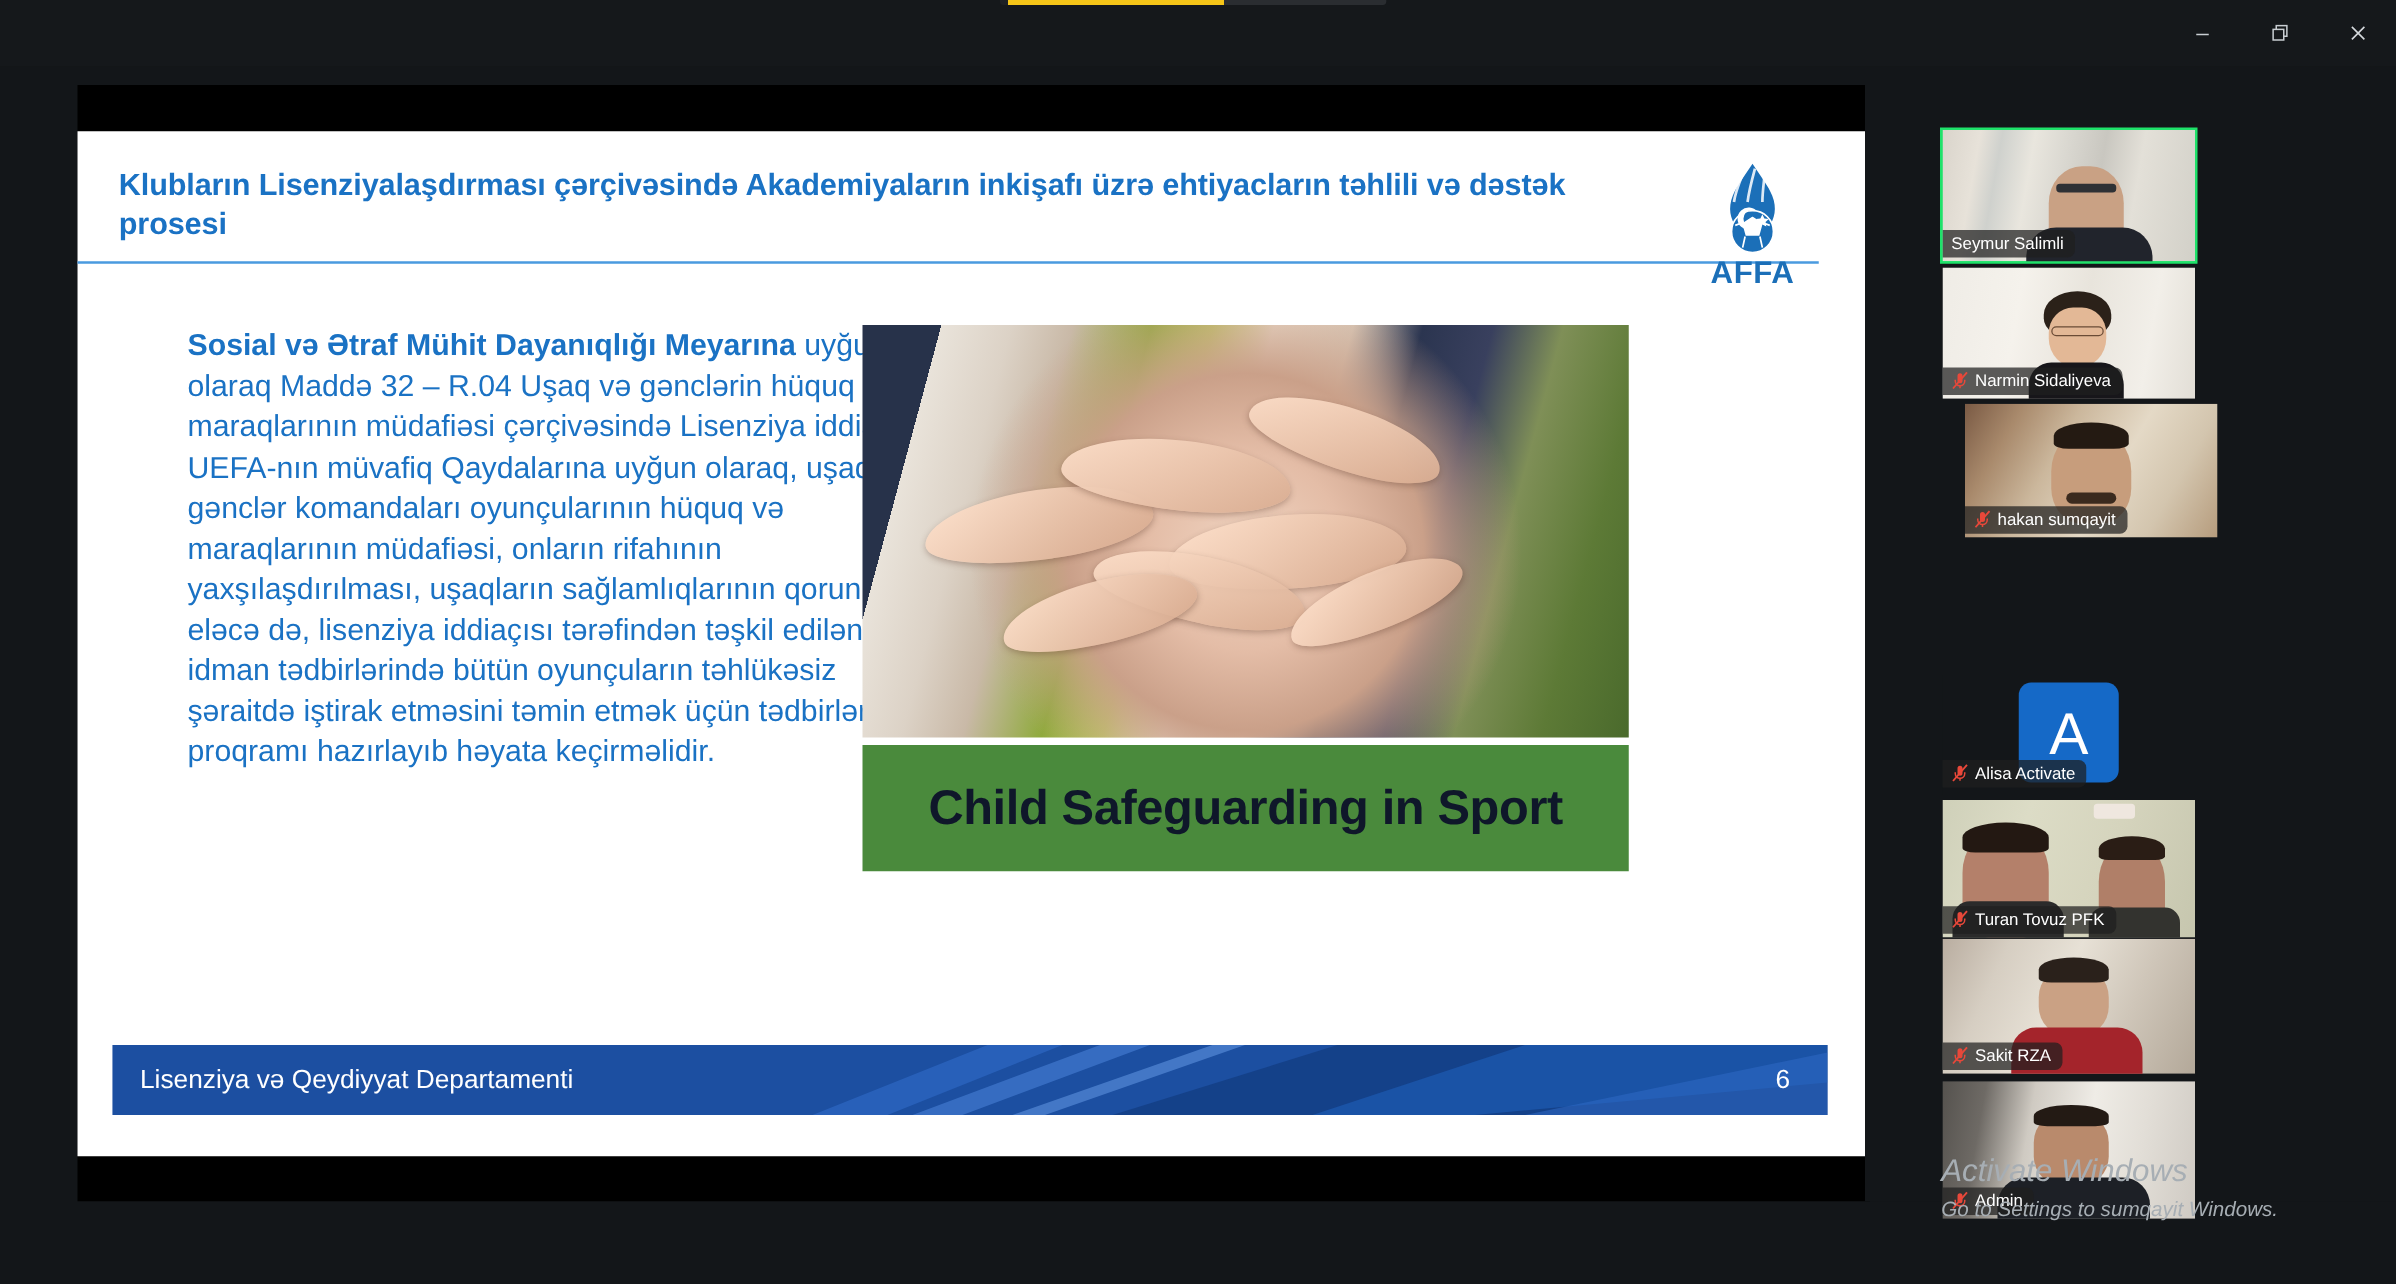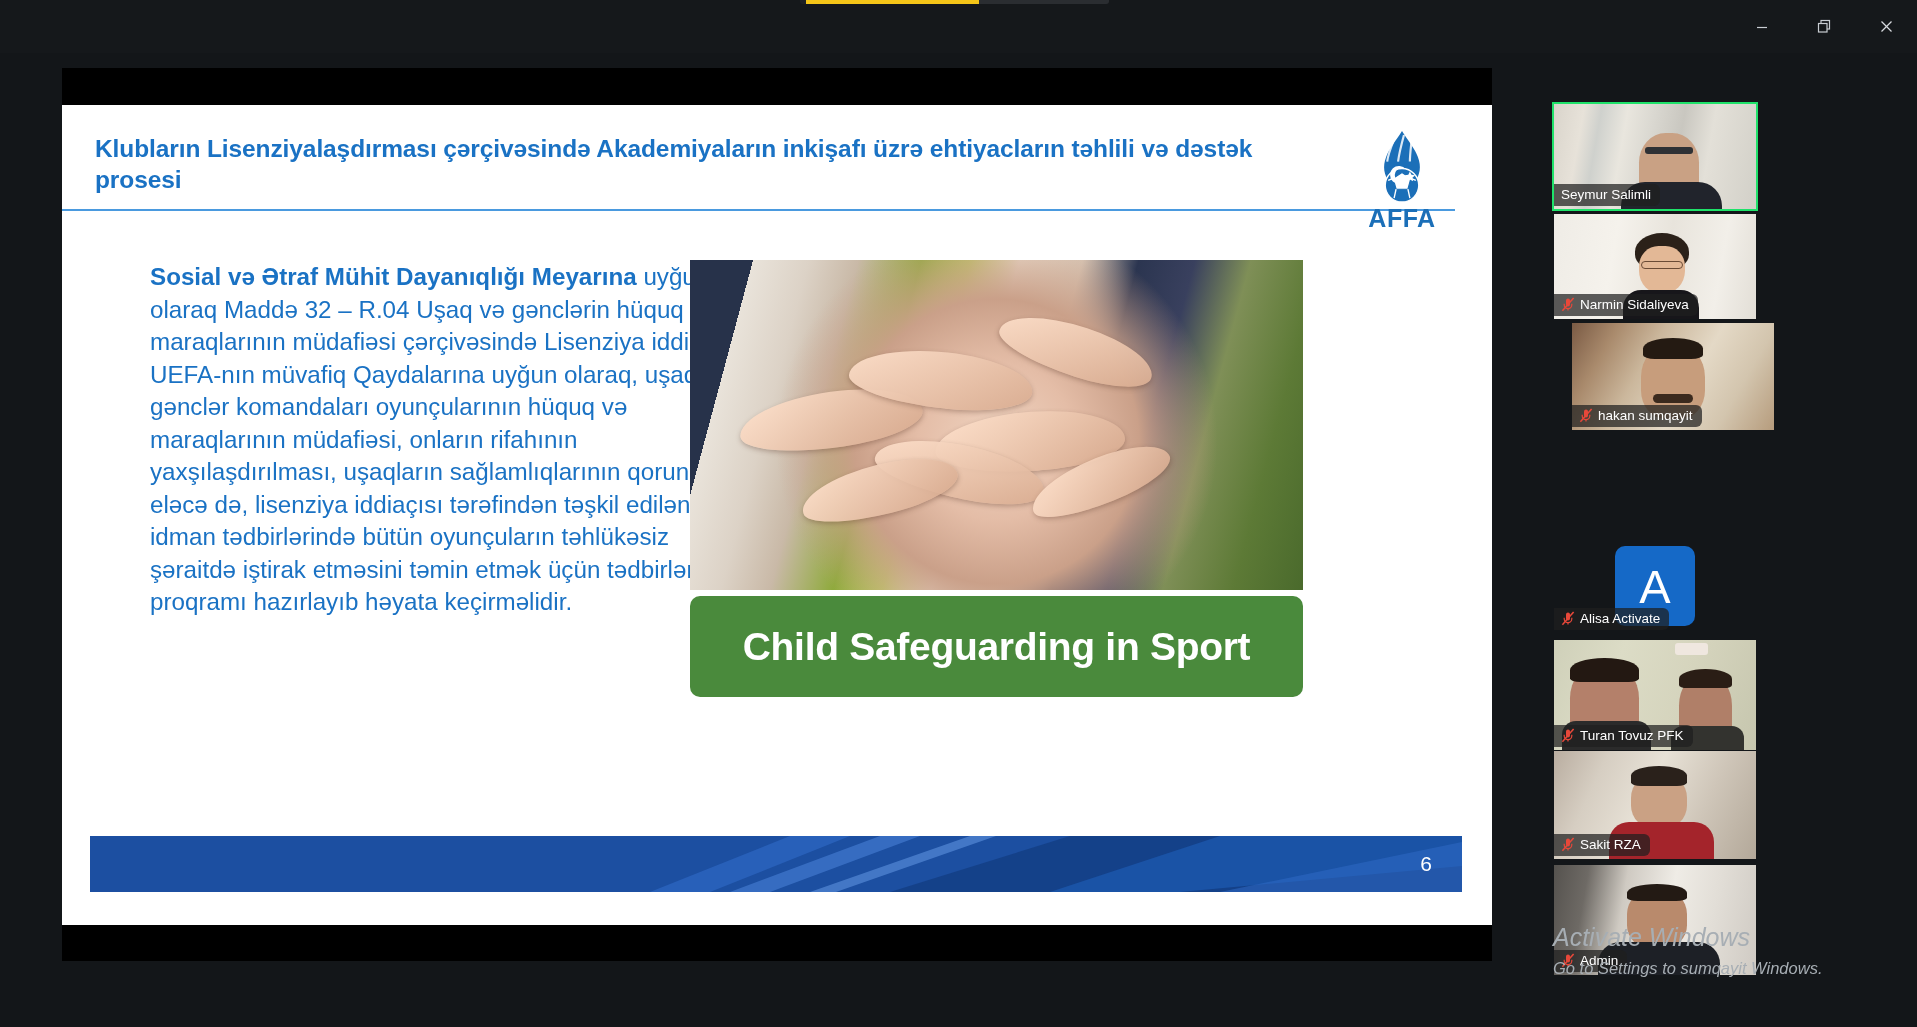--- a/index.html
+++ b/index.html
@@ -78,21 +78,21 @@
   }
   .photo .hand {
     position: absolute; border-radius: 52% 48% 46% 54% / 58% 56% 44% 42%;
     background: linear-gradient(150deg, rgba(255,226,205,0.95), rgba(214,168,140,0.9));
     box-shadow: 0 2px 5px rgba(90,55,40,0.35);
   }
   .photo-caption {
     position: absolute; left: 0; top: 336px; width: 613px; height: 101px;
     background: #4a8a3c;
     display: flex; align-items: center; justify-content: center;
-    color: #ffffff; font-size: 39px; font-weight: bold; letter-spacing: -0.3px; border-radius: 10px;
+    color: #0f172a; font-size: 39px; font-weight: bold; letter-spacing: -0.3px;
   }
 
   .footer-bar {
     position: absolute; left: 28px; bottom: 33px; width: 1372px; height: 56px;
     background: #1c4fa1; overflow: hidden;
   }
   .footer-swoosh { position: absolute; inset: 0; }
   .footer-label {
     position: absolute; left: 22px; top: 50%; transform: translateY(-50%);
     color: #ffffff; font-size: 21px;
@@ -214,20 +214,21 @@
         <div class="footer-bar">
           <svg class="footer-swoosh" viewBox="0 0 1372 56" preserveAspectRatio="none">
             <rect width="1372" height="56" fill="#1c4fa1"></rect>
             <path d="M560 56 L700 0 L760 0 L620 56 Z" fill="#2a63bd" opacity="0.85"></path>
             <path d="M640 56 L790 0 L830 0 L680 56 Z" fill="#4179cf" opacity="0.7"></path>
             <path d="M720 56 L880 0 L906 0 L746 56 Z" fill="#5d92e0" opacity="0.6"></path>
             <path d="M800 56 L980 0 L1372 0 L1372 56 Z" fill="#143f86" opacity="0.9"></path>
             <path d="M960 56 L1130 0 L1372 0 L1372 30 L1090 56 Z" fill="#1b57ae" opacity="0.8"></path>
             <path d="M1130 56 L1372 6 L1372 56 Z" fill="#2f6ac4" opacity="0.55"></path>
           </svg>
+          <div class="footer-label">Lisenziya və Qeydiyyat Departamenti</div>
           <div class="footer-page">6</div>
         </div>
 
       </div>
     </div>
   </div>
 
   <div class="filmstrip">
 
     <div class="tile active" style="top:36px; height:105px;">

